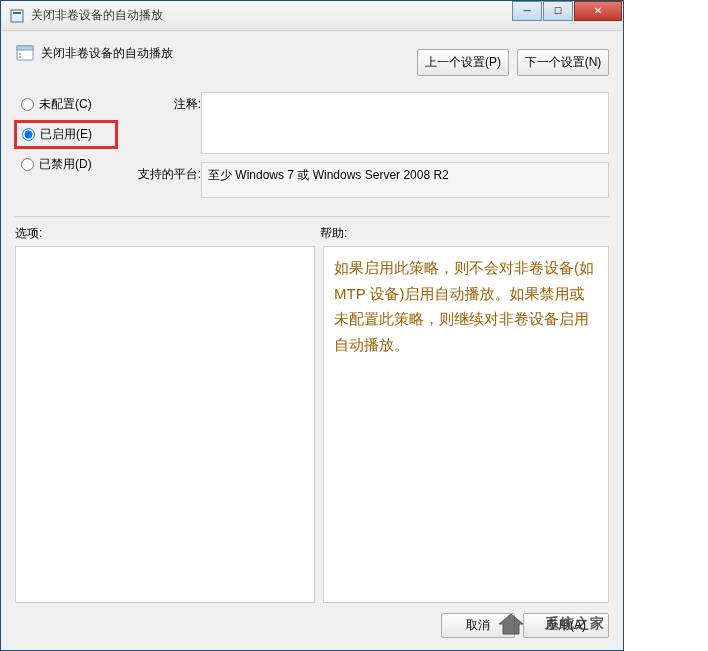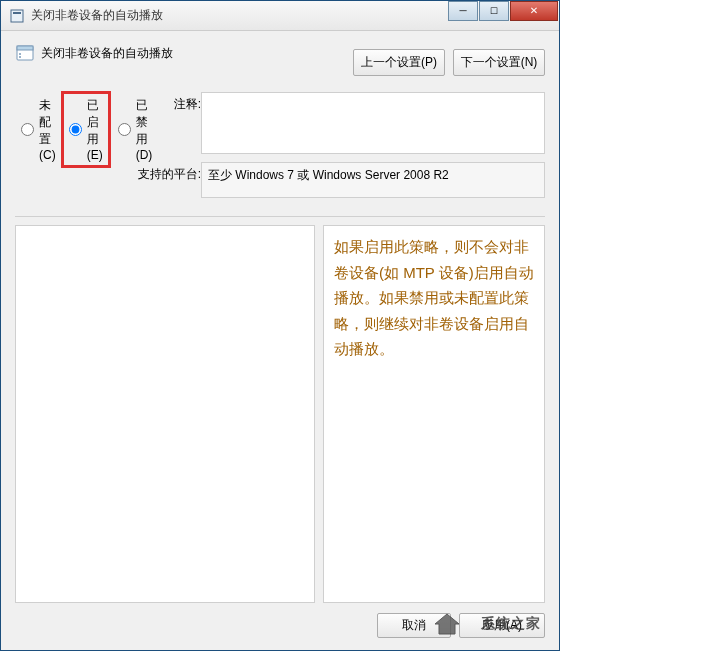--- a/index.html
+++ b/index.html
@@ -1,39 +1,39 @@
 <!DOCTYPE html>
 <html><head>
 <meta charset="utf-8">
 <style>
 * { box-sizing: border-box; margin: 0; padding: 0; }
 body { font-family: "Microsoft YaHei", "Segoe UI", Tahoma, sans-serif; font-size: 12px; background: #fff; }
 
-.window { width: 560px; height: 651px; border: 1px solid #1c4e7c; background: #f0f0f0; position: relative; }
+.window { width: 624px; height: 651px; border: 1px solid #1c4e7c; background: #f0f0f0; position: relative; }
 
 .titlebar { height: 30px; background: linear-gradient(to bottom, #f8f8f8, #e8e8e8); border-bottom: 1px solid #ccc; display: flex; align-items: center; padding-left: 8px; }
 .titlebar-icon { width: 16px; height: 16px; margin-right: 6px; display: inline-flex; align-items: center; justify-content: center; }
 .titlebar-text { flex: 1; font-size: 12px; color: #333; }
 .window-controls { display: flex; height: 22px; margin-top: -8px; }
 .win-btn { width: 30px; height: 20px; border: 1px solid #6b8ba5; background: linear-gradient(to bottom, #e8f0f7, #c5d7e6); display: flex; align-items: center; justify-content: center; font-size: 10px; cursor: pointer; margin-right: 1px; }
 .win-btn.close { background: linear-gradient(to bottom, #e47a6e, #c0392b); color: #fff; width: 48px; border-color: #8b2d21; }
 .win-btn.max { font-size: 9px; }
 
 .content { padding: 12px 14px; height: calc(100% - 30px); display: flex; flex-direction: column; }
 
 .header-row { display: flex; align-items: flex-start; margin-bottom: 10px; }
 .policy-title { display: flex; align-items: center; flex: 1; }
 .policy-icon { width: 20px; height: 20px; margin-right: 6px; }
 .policy-title-text { font-size: 12px; color: #000; }
 .nav-buttons { display: flex; gap: 8px; margin-top: 6px; }
 .nav-btn { padding: 4px 4px; border: 1px solid #acacac; background: linear-gradient(to bottom, #fdfdfd, #e8e8e8); font-size: 12px; cursor: pointer; border-radius: 2px; min-width: 92px; }
 
 .config-section { display: flex; gap: 20px; margin-top: 6px; }
 .radio-col { width: 98px; padding-top: 4px; }
-.radio-group { display: flex; gap: 12px; padding-left: 6px; }
+.radio-group { display: flex; flex-direction: column; gap: 12px; padding-left: 6px; }
 .radio-item { display: flex; align-items: center; gap: 5px; }
 .radio-item input { margin: 0; }
 .radio-item label { font-size: 12px; }
 .radio-item.highlighted { outline: 3px solid #e03030; outline-offset: 2px; margin-left: -2px; padding: 1px 3px; }
 
 .details-col { flex: 1; }
 .detail-row { display: flex; margin-bottom: 8px; }
 .detail-label { width: 68px; font-size: 12px; padding-top: 4px; text-align: right; color: #000; }
 .comment-box { flex: 1; height: 62px; border: 1px solid #cfcfcf; background: #fff; resize: none; font-family: inherit; font-size: 12px; padding: 2px; }
 .platform-box { flex: 1; height: 36px; border: 1px solid #cfcfcf; background: #f6f6f6; padding: 4px 6px; font-size: 12px; color: #000000; overflow: auto; }
@@ -128,20 +128,24 @@
           <div class="detail-label">支持的平台:</div>
           <div class="platform-box">
             <span>至少 Windows 7 或 Windows Server 2008 R2</span>
           </div>
         </div>
       </div>
     </div>
 
     <hr class="divider">
 
+    <div class="panels-labels">
+      <div class="panel-label-left">选项:</div>
+      <div class="panel-label-right">帮助:</div>
+    </div>
 
     <div class="panels-row">
       <div class="options-panel"></div>
       <div class="help-panel">
         <span>如果启用此策略，则不会对非卷设备(如 MTP 设备)启用自动播放。如果禁用或未配置此策略，则继续对非卷设备启用自动播放。</span>
       </div>
     </div>
 
     <div class="footer">
       <button class="action-btn">取消</button>

